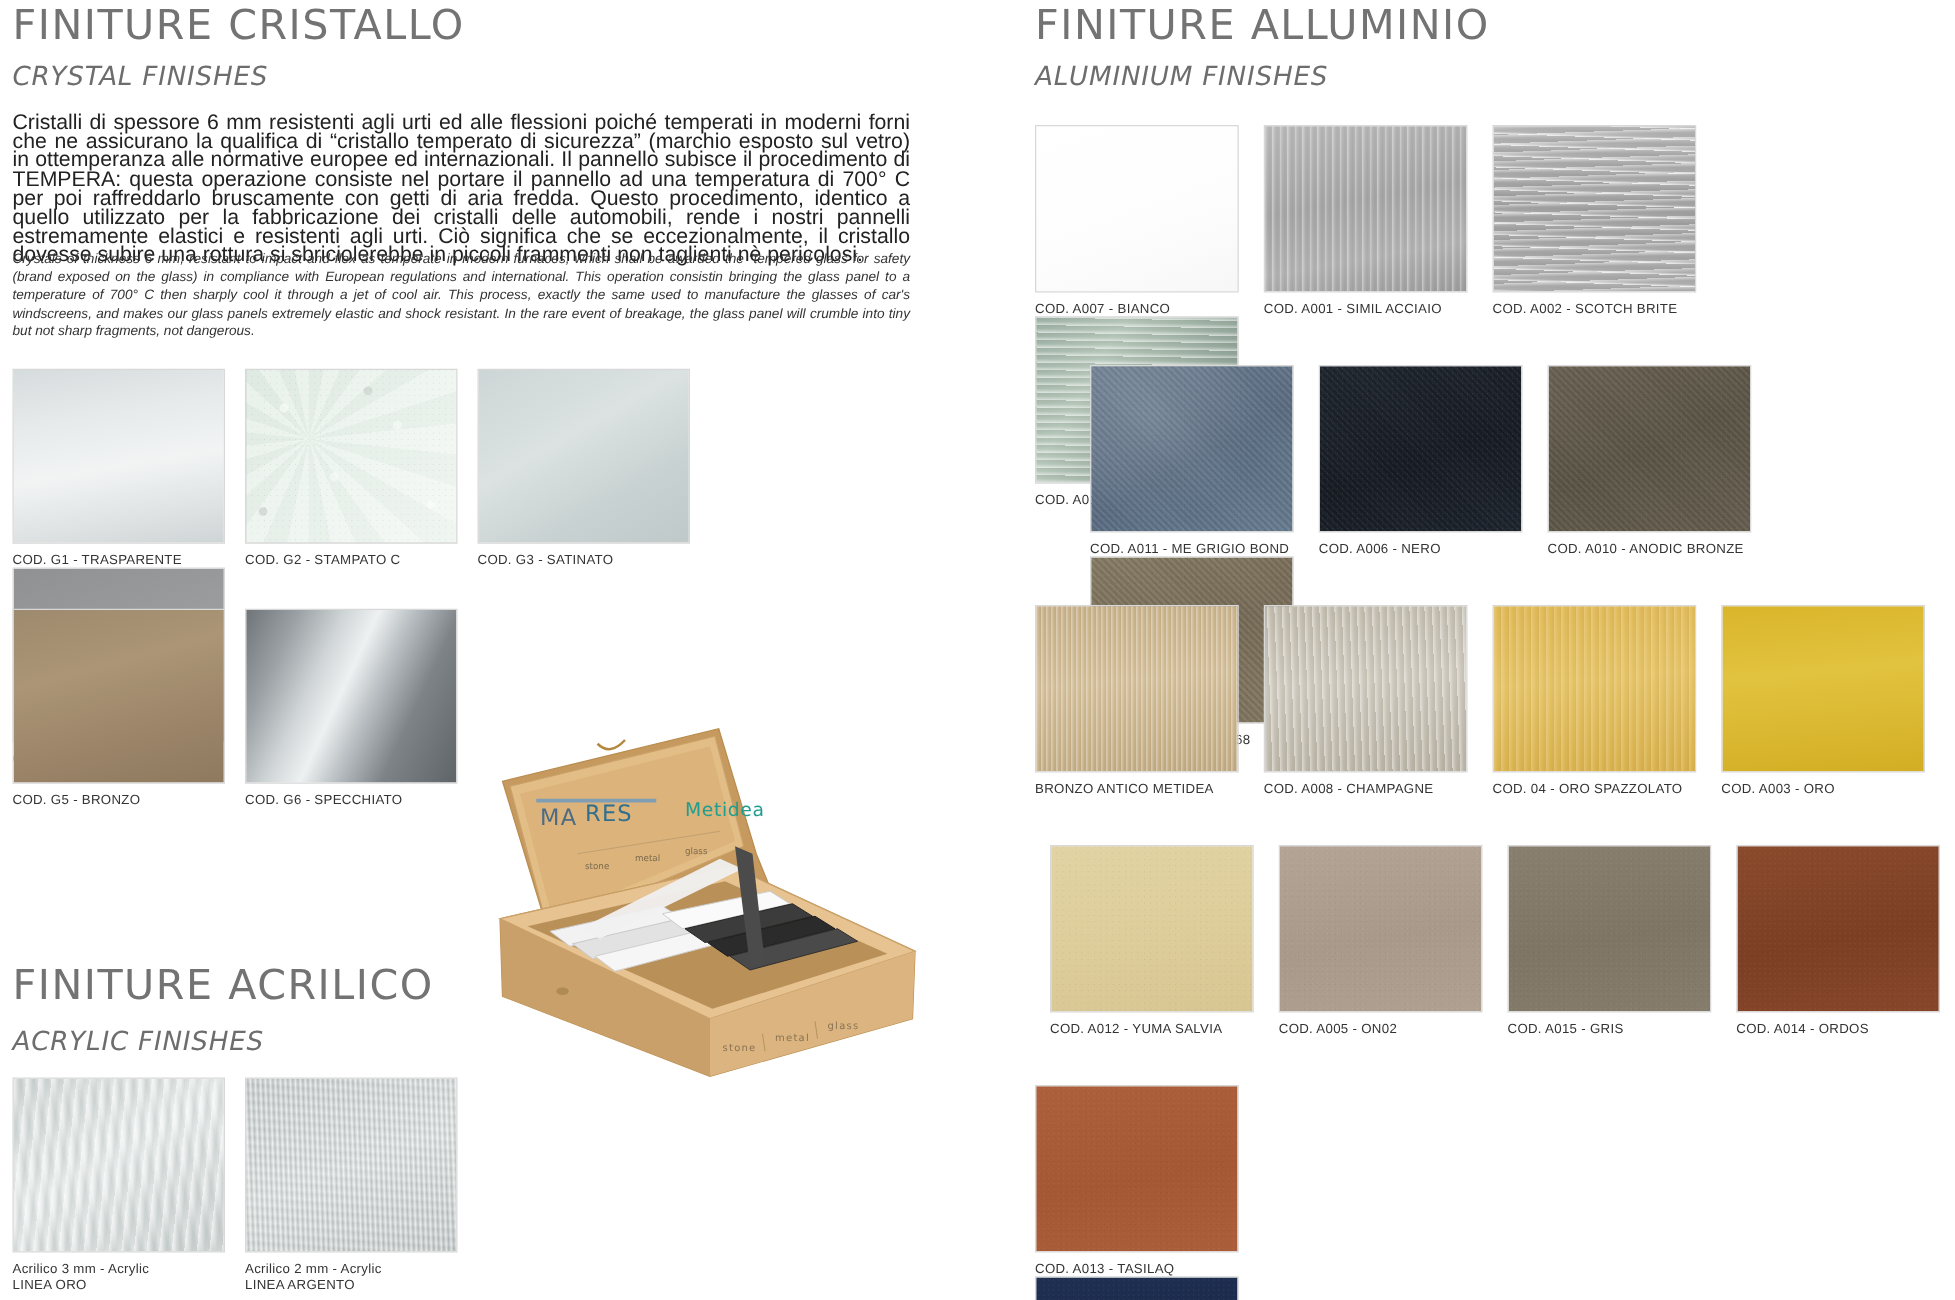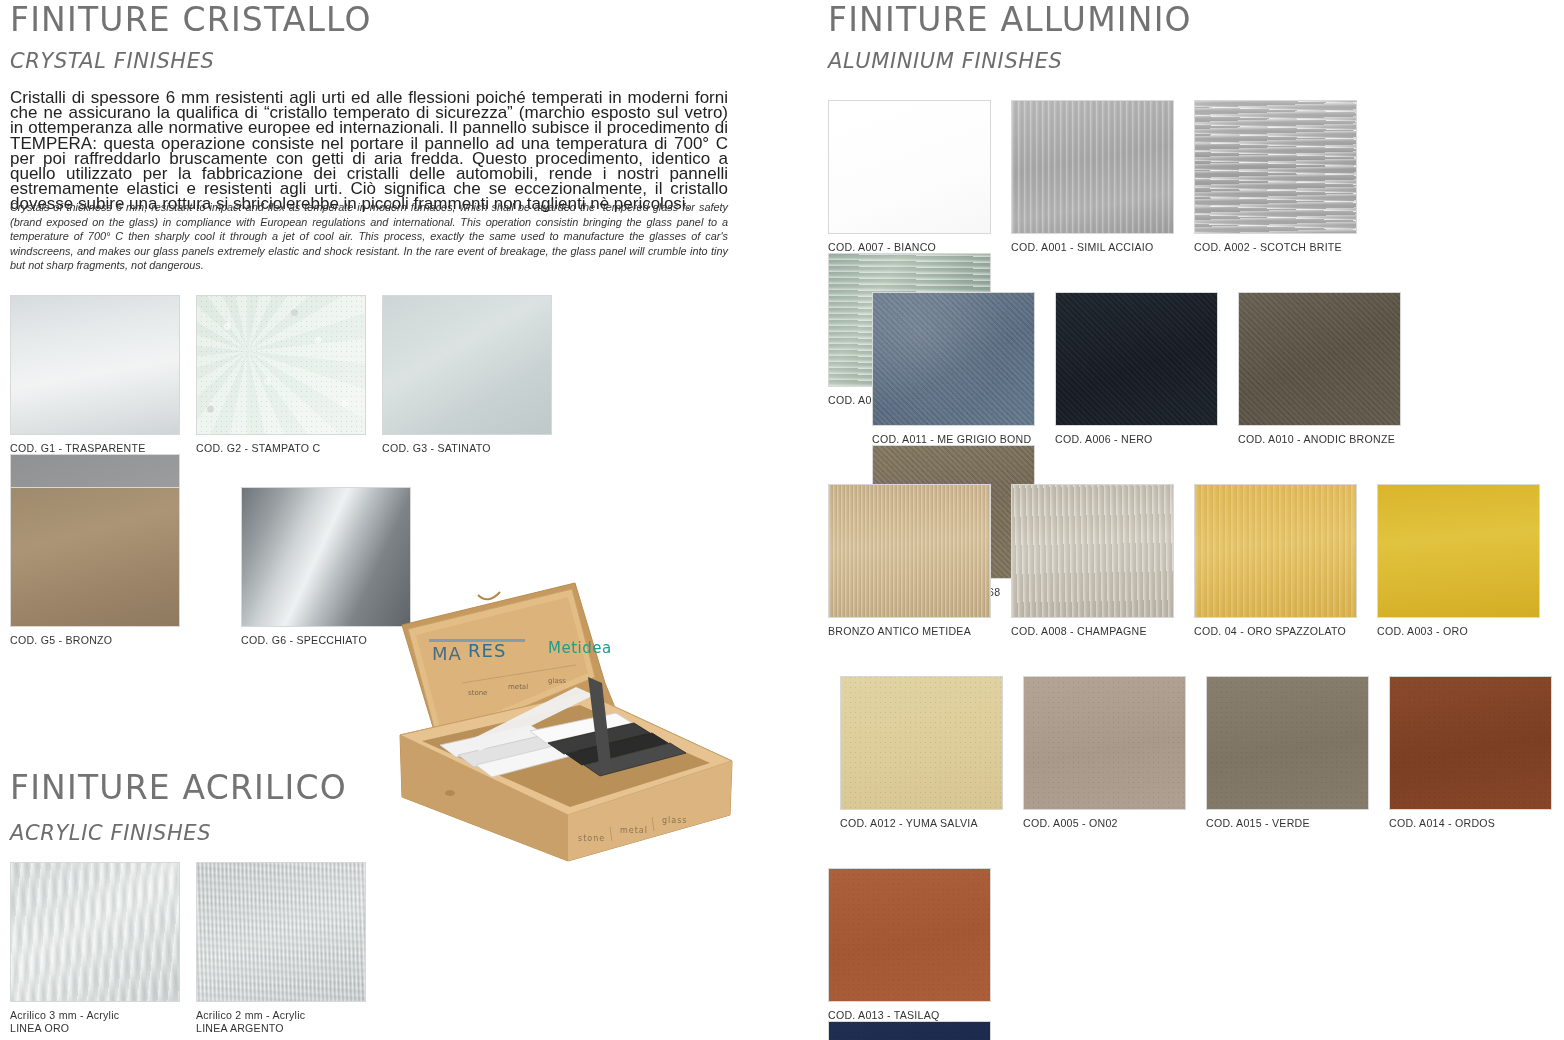--- a/index.html
+++ b/index.html
@@ -215,21 +215,21 @@
       <div class="swatch">
         <div class="sw-box tx-satinato"></div>
         <div class="sw-label">COD. G3 - SATINATO</div>
       </div>
       <div class="swatch">
         <div class="sw-box tx-fume"></div>
         <div class="sw-label">COD. G4 - FUMÈ</div>
       </div>
     </div>
 
-    <div class="swatch-grid" style="position:absolute;left:0;top:487px;gap:45px;">
+    <div class="swatch-grid" style="position:absolute;left:0;top:487px;">
       <div class="swatch">
         <div class="sw-box tx-bronzo"></div>
         <div class="sw-label">COD. G5 - BRONZO</div>
       </div>
       <div class="swatch">
         <div class="sw-box tx-specchiato"></div>
         <div class="sw-label">COD. G6 - SPECCHIATO</div>
       </div>
     </div>
 
@@ -368,21 +368,21 @@
       <div class="swatch">
         <div class="sw-box tx-yuma grain"></div>
         <div class="sw-label">COD. A012 - YUMA SALVIA</div>
       </div>
       <div class="swatch">
         <div class="sw-box tx-on02 grain"></div>
         <div class="sw-label">COD. A005 - ON02</div>
       </div>
       <div class="swatch">
         <div class="sw-box tx-gris grain"></div>
-        <div class="sw-label">COD. A015 - VERDE</div>
+        <div class="sw-label">COD. A015 - GRIS</div>
       </div>
       <div class="swatch">
         <div class="sw-box tx-ordos grain"></div>
         <div class="sw-label">COD. A014 - ORDOS</div>
       </div>
     </div>
 
     <div class="swatch-grid" style="position:absolute;left:0;top:868px;flex-direction:column;">
       <div class="swatch">
         <div class="sw-box tx-tasilaq grain"></div>

